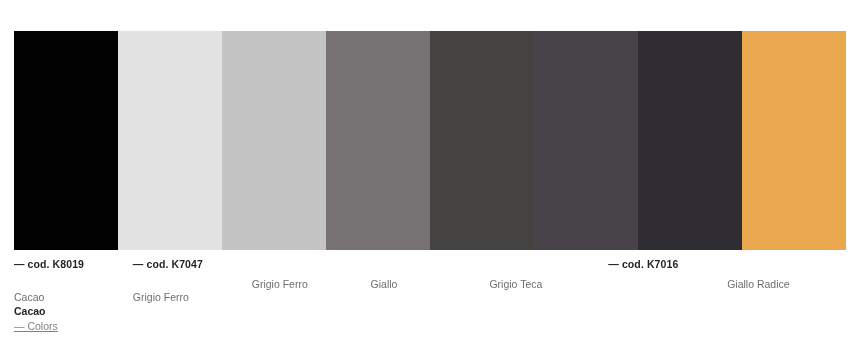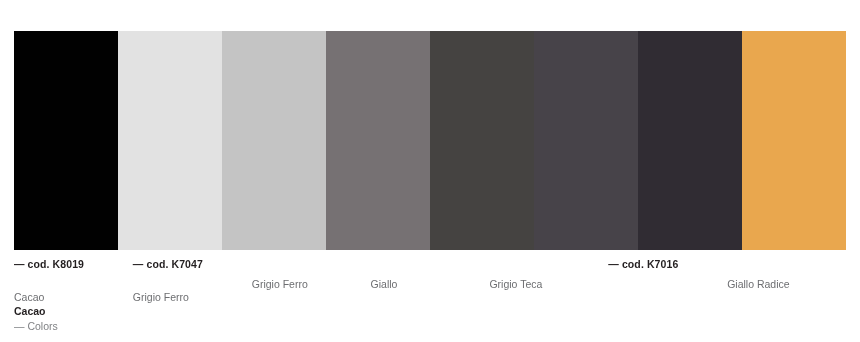--- a/index.html
+++ b/index.html
@@ -70,20 +70,21 @@
     font-size: 10.5px;
     font-weight: bold;
     color: #231f20;
     line-height: 13px;
   }
   .footer-sub {
     font-size: 10.5px;
     color: #808285;
     line-height: 14px;
     margin-top: 1px;
+    text-decoration: underline;
   }
 </style>
 </head>
 <body style="background-color: rgb(255, 255, 255);">
 
 <div class="sheet">
 
   <div class="swatch-band">
     <div class="swatch" style="background-color: rgb(1, 1, 1);"></div>
     <div class="swatch" style="background-color: rgb(226, 226, 226);"></div>

